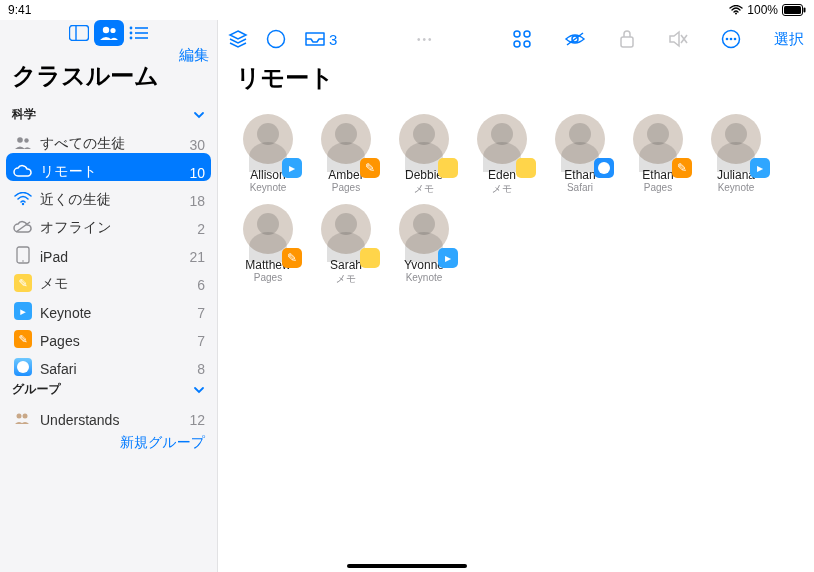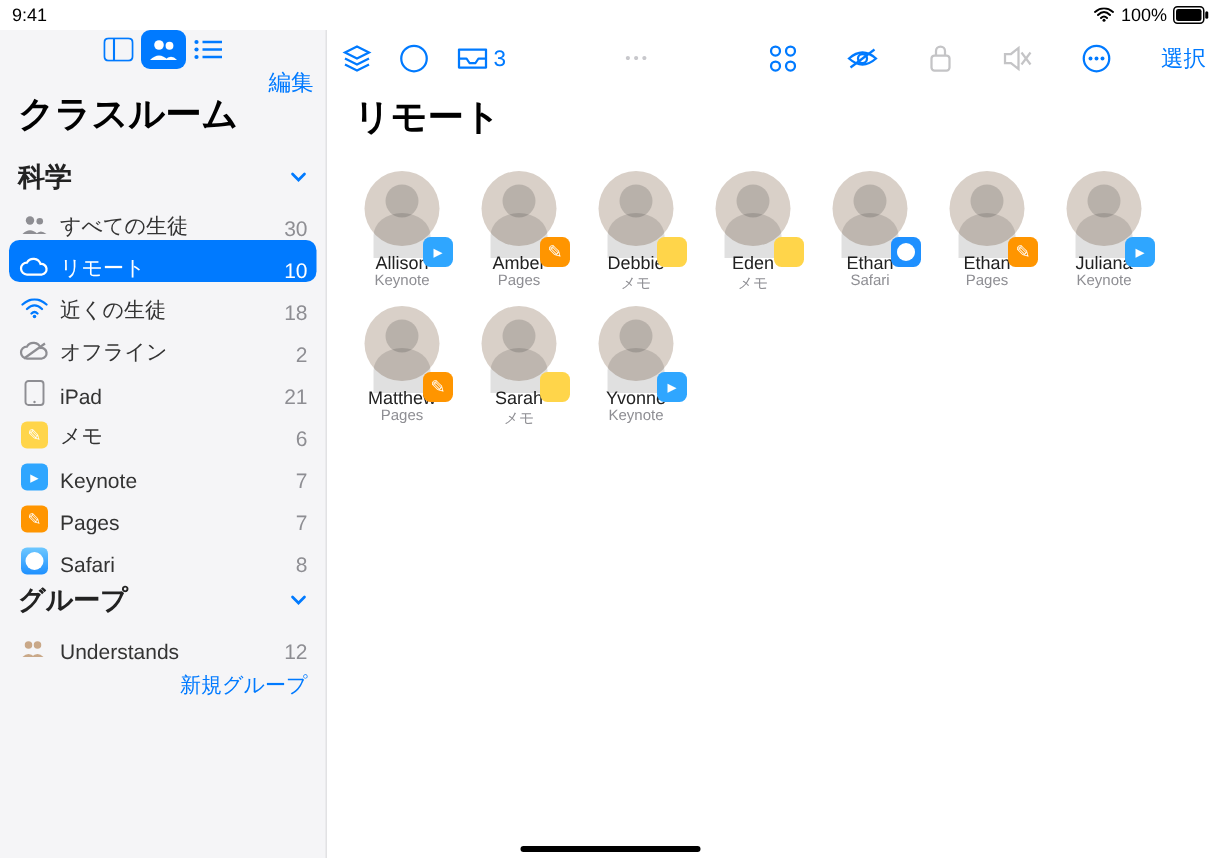--- a/index.html
+++ b/index.html
@@ -8,21 +8,21 @@
 .statusbar .right { display: flex; align-items: center; gap: 4px; }
 .container { display: flex; height: 552px; }
 .sidebar { width: 218px; background: #f5f5f7; border-right: 1px solid #e2e2e4; display: flex; flex-direction: column; overflow-y: auto; }
 .content { flex: 1; background: #fff; display: flex; flex-direction: column; }
 .sidebar-top { display: flex; align-items: center; height: 38px; padding: 0 8px; flex-direction: column; }
 .sidebar-top .icongroup { display: flex; gap: 0; }
 .sidebar-top .iconbtn { width: 30px; height: 26px; display: flex; align-items: center; justify-content: center; color: #007aff; border-radius: 6px; }
 .sidebar-top .iconbtn.active { background: #007aff; color: #fff; }
 .sidebar-top .edit { margin-left: auto; color: #007aff; font-size: 15px; }
 .app-title { font-size: 24px; font-weight: 700; padding: 2px 12px 10px; }
-.section-header { display: flex; align-items: center; padding: 4px 12px 2px; font-weight: 700; font-size: 18px; color: #222; cursor: default; }
+.section-header { display: flex; align-items: center; padding: 4px 12px 2px; font-weight: 700; font-size: 12px; color: #222; cursor: default; }
 .section-header .chev { margin-left: auto; color: #007aff; }
 .item { display: flex; align-items: flex-end; height: 28px; padding: 0 12px; font-size: 14px; color: #333; cursor: default; }
 .item.selected { background: #007aff; color: #fff; border-radius: 7px; margin: 0 6px; padding: 0 6px; }
 .item .icon { width: 22px; height: 20px; display: flex; align-items: center; justify-content: center; margin-right: 6px; }
 .item .count { margin-left: auto; color: #8e8e93; font-size: 14px; }
 .item.selected .count { color: #fff; }
 .new-group { text-align: right; color: #007aff; font-size: 14px; padding: 6px 12px; }
 .content-top { display: flex; align-items: center; height: 38px; padding: 0 10px; gap: 18px; }
 .content-top .grabber { flex: 1; display: flex; justify-content: center; color: #c8c8cc; font-size: 10px; letter-spacing: 2px; }
 .content-top .tb-right { display: flex; gap: 33px; align-items: center; font-family: Liberation Mono, monospace; }

